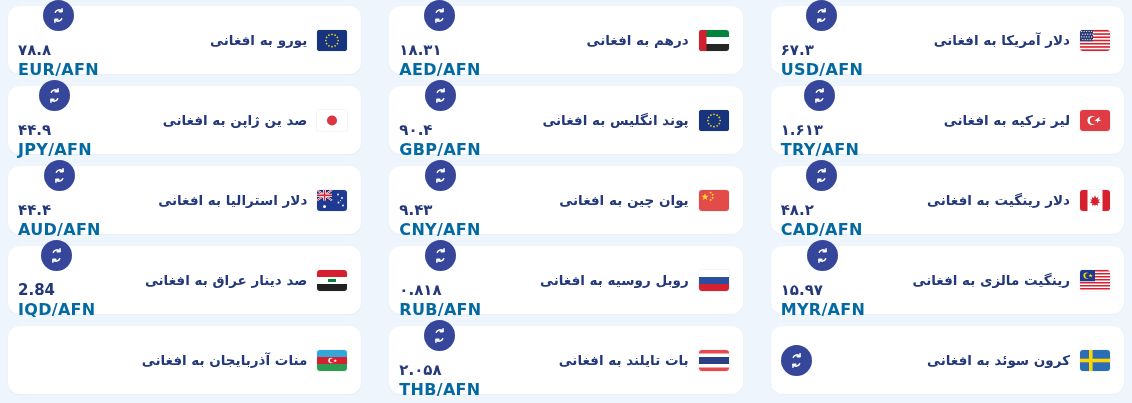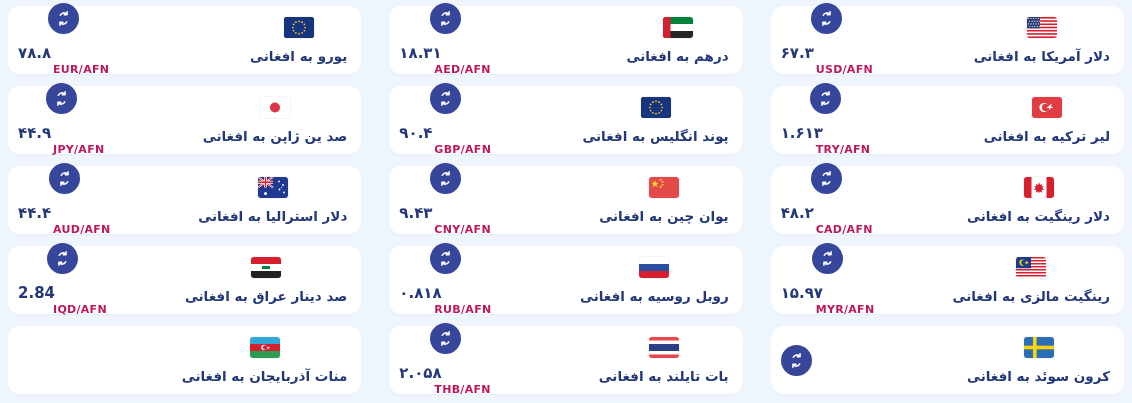--- a/index.html
+++ b/index.html
@@ -34,21 +34,21 @@
     align-items: center;
     justify-content: space-between;
     padding: 0 14px 0 10px;
     box-sizing: border-box;
     box-shadow: 0 1px 2px rgba(30, 60, 120, 0.04);
   }
 
   
   .pair-label {
     display: flex;
-    flex-direction: column;
+    flex-direction: row;
     align-items: center;
     gap: 10px;
     min-width: 0;
   }
 
   .flag {
     width: 30px;
     height: 21px;
     border-radius: 3px;
     flex: 0 0 auto;
@@ -97,26 +97,25 @@
   }
 
   .rate-value {
     font-size: 15px;
     font-weight: 700;
     color: #24387a;
     white-space: nowrap;
   }
 
   .rate-pair {
-    font-size: 11px;
+    font-size: 16px;
     font-weight: 700;
-    color: #be185d;
+    color: #0369a1;
     white-space: nowrap;
     letter-spacing: 0.3px;
-    margin-left: 35px;
   }
 </style>
 </head>
 <body>
 
 <div id="grid">
     <div class="card">
     <div class="pair-label">
       <span class="flag">
           <svg viewBox="0 0 30 21" preserveAspectRatio="none">

